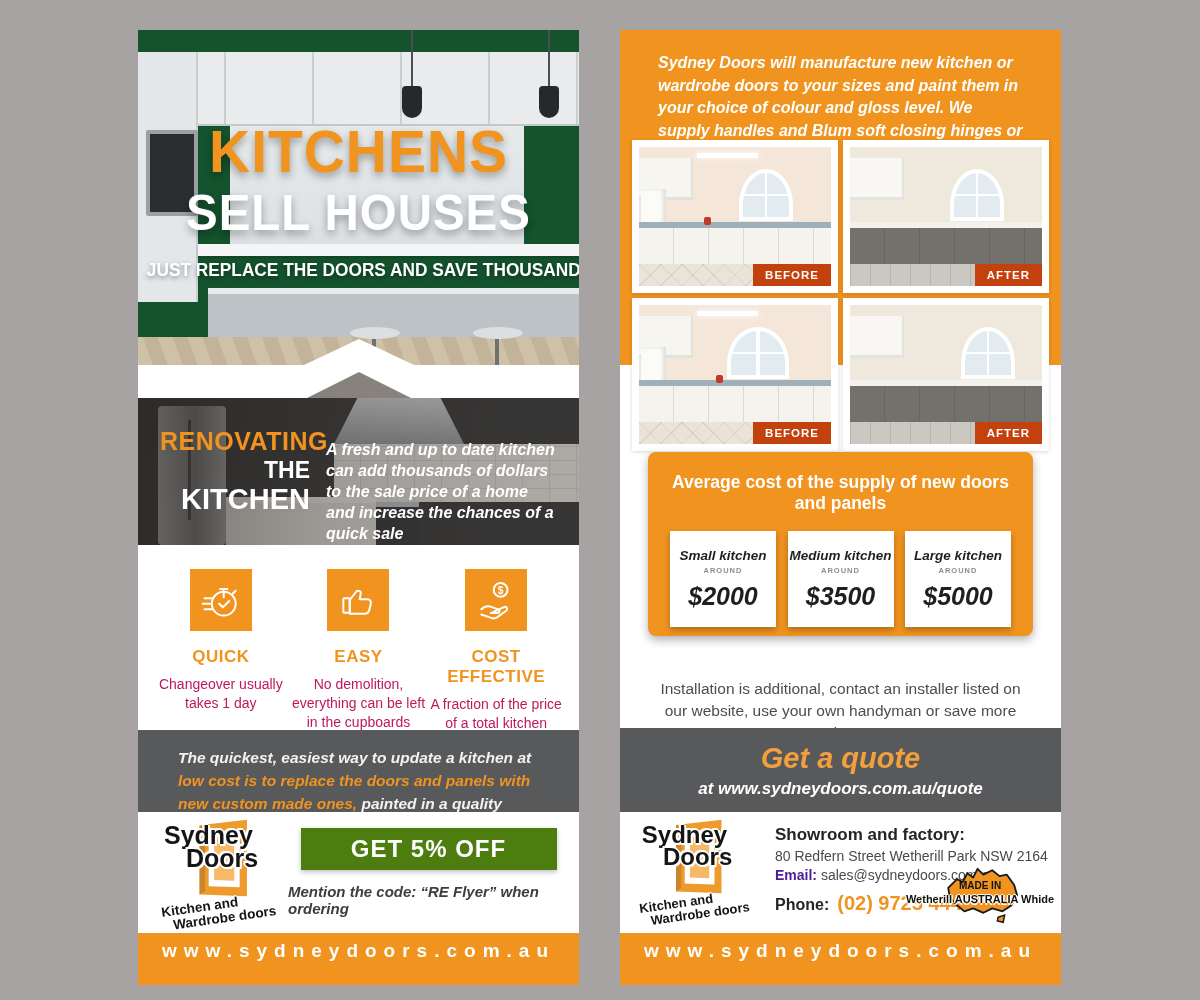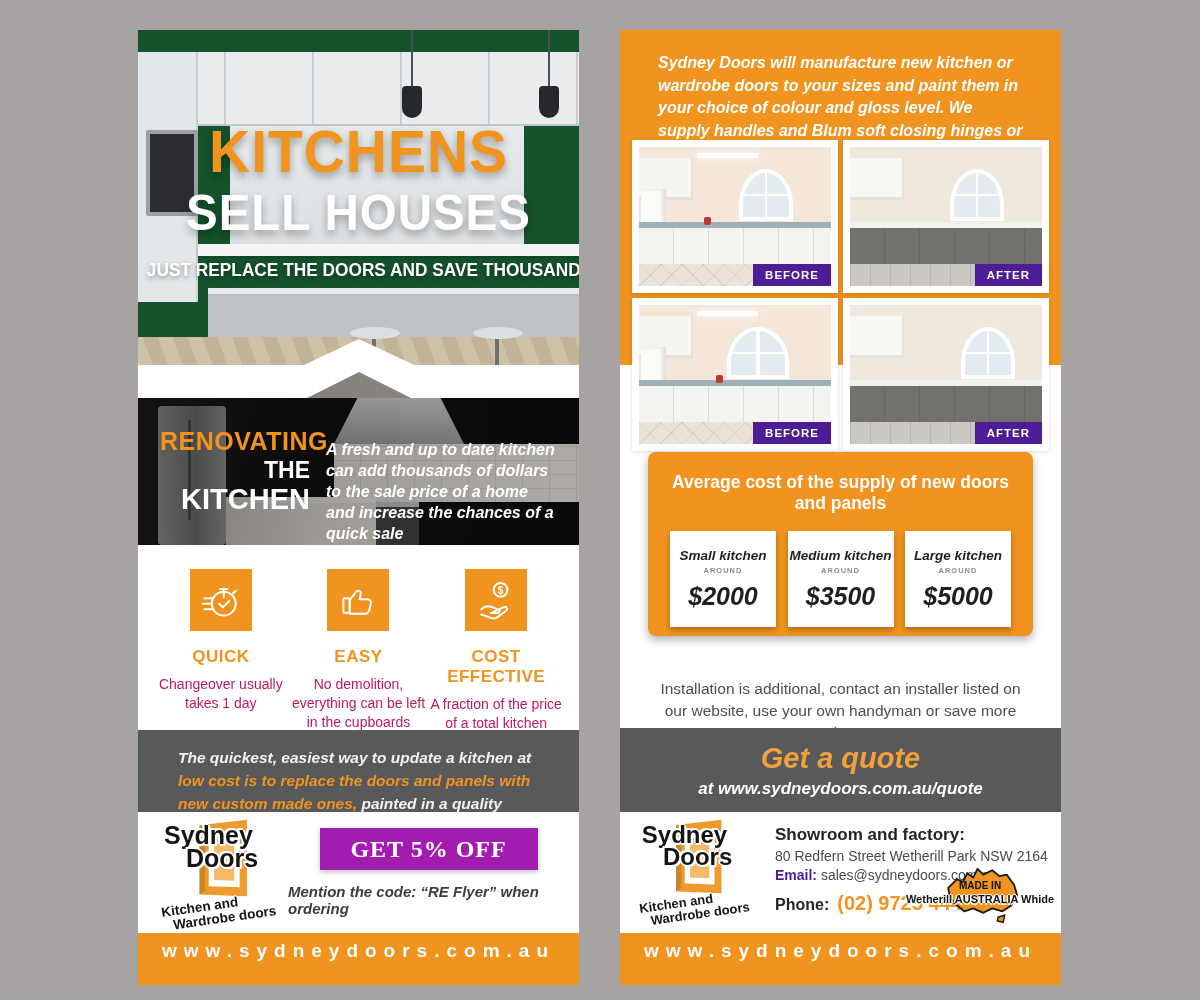--- a/index.html
+++ b/index.html
@@ -37,21 +37,21 @@
   .hero-t2{margin-top:6px;font-size:50px;font-weight:800;color:#fff;letter-spacing:1px;
     transform:scaleX(.95);text-shadow:0 4px 9px rgba(0,0,0,.35);line-height:1;}
   .hero-t3{margin-top:22px;font-size:18px;font-weight:800;color:#fff;white-space:nowrap;
     transform:scaleX(.96);text-shadow:0 2px 5px rgba(0,0,0,.4);}
 
   
   .tri-up{position:absolute;top:342px;left:50%;transform:translateX(-50%);
     width:0;height:0;border-left:52px solid transparent;border-right:52px solid transparent;border-bottom:26px solid #87827c;}
 
   
-  .renovating{position:absolute;top:368px;left:0;right:0;height:147px;overflow:hidden;background:#000000;}
+  .renovating{position:absolute;top:368px;left:0;right:0;height:147px;overflow:hidden;background:#404040;}
   .rn-fridge{position:absolute;left:20px;top:8px;width:68px;height:139px;border-radius:4px;
     background:linear-gradient(90deg,#b8b8b8,#7d7d7d 55%,#a8a8a8);}
   .rn-fridge::after{content:"";position:absolute;left:30px;top:14px;width:3px;height:100px;background:#4a4a4a;}
   .rn-hood{position:absolute;right:115px;top:0;width:130px;height:46px;
     clip-path:polygon(18% 0,82% 0,100% 100%,0 100%);background:linear-gradient(#dcdcdc,#9fa2a5);}
   .rn-tiles{position:absolute;right:0;top:46px;width:245px;height:58px;background:#ece8e2;
     background-image:repeating-linear-gradient(0deg,transparent 0 13px,#d8d3cb 13px 14px),
       repeating-linear-gradient(90deg,transparent 0 26px,#d8d3cb 26px 27px);}
   .rn-range{position:absolute;right:160px;top:104px;width:78px;height:43px;background:#3a3c3e;border-top:5px solid #c6c9cc;}
   .rn-counter{position:absolute;left:88px;bottom:0;width:150px;height:42px;background:#e9e6e1;border-top:6px solid #f4f2ee;}
@@ -70,22 +70,22 @@
   .b-icon svg{width:44px;height:44px;}
   .b-title{margin-top:16px;font-size:17px;font-weight:800;color:#F0931F;letter-spacing:.5px;}
   .b-desc{margin:8px auto 0;font-size:14px;color:#be185d;line-height:1.35;max-width:150px;}
 
   
   .grayband-left{top:700px;height:82px;padding:17px 40px 0;box-sizing:border-box;}
   .grayband-left p{margin:0;font-size:15.5px;font-style:italic;font-weight:700;color:#f2f2f2;line-height:1.48;}
   .offer{position:absolute;top:782px;left:0;right:0;height:121px;background:#fff;display:flex;}
   .offer .logo{margin:6px 0 0 22px;}
   .offer-right{flex:1;display:flex;flex-direction:column;align-items:center;justify-content:center;padding-right:10px;}
-  .btn5{width:218px;height:42px;background:#a21caf;color:#fff;font-size:24px;font-weight:800;
-    display:flex;align-items:center;justify-content:center;box-shadow:0 2px 5px rgba(0,0,0,.25);letter-spacing:1px;font-family:Liberation Serif, serif;}
+  .btn5{width:256px;height:42px;background:#4d7c0f;color:#fff;font-size:24px;font-weight:800;
+    display:flex;align-items:center;justify-content:center;box-shadow:0 2px 5px rgba(0,0,0,.25);letter-spacing:1px;}
   .offer-note{margin-top:13px;font-size:15px;font-style:italic;font-weight:700;color:#3d3d3d;}
 
   
   .logo{position:relative;width:128px;height:112px;}
   .logo svg.door{position:absolute;left:34px;top:0;width:64px;height:82px;}
   .logo-text{position:absolute;top:6px;left:4px;color:#151515;font-weight:800;line-height:.92;font-size:25px;
     text-shadow:2px 0 0 #fff,-2px 0 0 #fff,0 2px 0 #fff,0 -2px 0 #fff,2px 2px 0 #fff,-2px -2px 0 #fff;}
   .logo-text .lt2{display:block;margin-left:22px;}
   .logo-sub{position:absolute;bottom:4px;left:2px;transform:rotate(-8deg);color:#151515;font-weight:800;font-size:13.5px;line-height:1.05;
     text-shadow:1.5px 0 0 #fff,-1.5px 0 0 #fff,0 1.5px 0 #fff,0 -1.5px 0 #fff;}
@@ -109,21 +109,21 @@
   .sc-uppers{position:absolute;top:8%;left:0;width:28%;height:30%;background:var(--upper);
     box-shadow:inset -2px -3px 0 rgba(0,0,0,.08);}
   .sc-fridge{position:absolute;left:1%;bottom:20%;width:13%;height:50%;background:#fbfbf8;box-shadow:inset -3px 0 4px rgba(0,0,0,.12);}
   .sc-lowers{position:absolute;bottom:16%;left:0;right:0;height:26%;background:var(--lower);border-top:6px solid var(--counter);
     background-image:repeating-linear-gradient(90deg,transparent 0 34px,rgba(0,0,0,.1) 34px 35px);}
   .sc-floor{position:absolute;bottom:0;left:0;right:0;height:16%;background:var(--floor);}
   .before .sc-floor{background-image:repeating-linear-gradient(45deg,rgba(0,0,0,.07) 0 1px,transparent 1px 15px),
     repeating-linear-gradient(-45deg,rgba(0,0,0,.07) 0 1px,transparent 1px 15px);}
   .after .sc-floor{background-image:repeating-linear-gradient(90deg,rgba(0,0,0,.1) 0 1px,transparent 1px 20px);}
   .sc-kettle{position:absolute;bottom:44%;left:34%;width:7px;height:8px;background:#c0392b;border-radius:2px;}
-  .badge{position:absolute;right:7px;bottom:7px;background:#4c1d95;color:#fff;font-weight:700;
+  .badge{position:absolute;right:7px;bottom:7px;background:#c2410c;color:#fff;font-weight:700;
     font-size:11.5px;letter-spacing:1px;padding:5px 12px;}
 
   .pricing{position:absolute;top:422px;left:28px;right:28px;height:184px;background:#F0931F;border-radius:8px;
     box-shadow:0 4px 10px rgba(0,0,0,.3);box-sizing:border-box;padding:20px 22px;}
   .p-title{color:#fff;font-weight:800;font-size:17.5px;text-align:center;}
   .cards{margin-top:17px;display:flex;justify-content:space-between;}
   .card{width:106px;height:96px;background:#fff;box-shadow:0 3px 6px rgba(0,0,0,.28);
     display:flex;flex-direction:column;align-items:center;justify-content:center;}
   .card-size{font-style:italic;font-weight:700;font-size:13.5px;color:#1f1f1f;white-space:nowrap;}
   .card-around{margin:3px 0 7px;font-size:7.5px;letter-spacing:1px;color:#8d8d8d;font-weight:700;}

